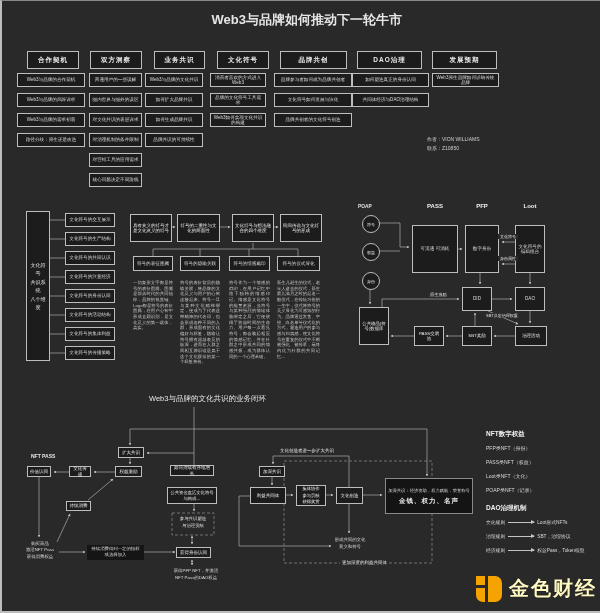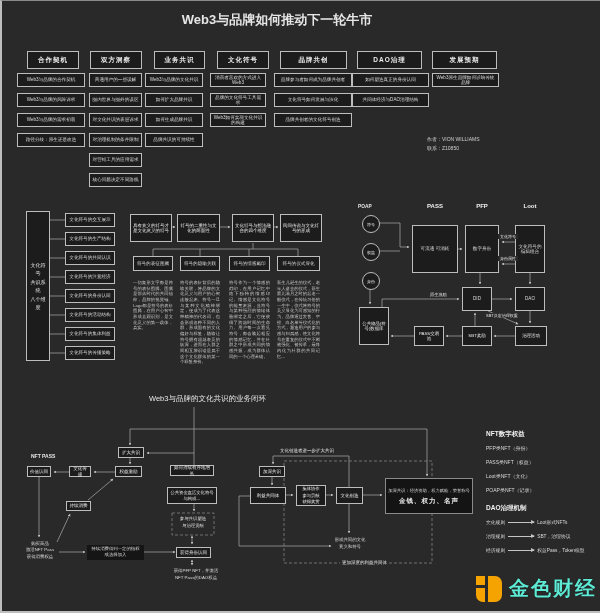--- a/index.html
+++ b/index.html
@@ -24,21 +24,21 @@
   .rule-row{font-size:4.8px;color:#d8d8d8;margin:0 0 8px 0;display:flex;align-items:center;}
   .larrow{display:inline-block;position:relative;width:26px;height:1px;background:#c4c4c4;margin:0 3px;flex:none;}
   .larrow:after{content:"";position:absolute;right:-1px;top:-2px;border-left:4px solid #c4c4c4;
     border-top:2px solid transparent;border-bottom:2px solid transparent;}
   .wm{position:absolute;left:474px;top:574px;display:flex;align-items:center;}
   .wm-logo{width:26px;height:26px;position:relative;margin-right:7px;}
   .wm-logo div{position:absolute;background:#f5a300;}
   .wm-b1{left:0;top:0;width:9px;height:9px;}
   .wm-b2{left:12px;top:0;width:14px;height:26px;border-radius:0 7px 7px 0;}
   .wm-b3{left:0;top:12px;width:9px;height:14px;border-radius:0 0 0 7px;}
-  .wm-text{font-size:20px;font-weight:bold;color:#5eead4;letter-spacing:2px;
+  .wm-text{font-size:20px;font-weight:bold;color:#fef9c3;letter-spacing:2px;
     text-shadow:0 0 1px #000;}
 </style>
 </head>
 <body>
 
 <div id="canvas">
 
   <svg width="600" height="613" style="position:absolute;left:0;top:0;pointer-events:none">
     <defs>
       <marker id="ar" markerWidth="5" markerHeight="5" refX="3.5" refY="2" orient="auto-start-reverse">
@@ -94,21 +94,21 @@
       <path d="M270,476V484" marker-end="url(#ar)"></path>
       <path d="M248,495H237V545H329" marker-end="url(#ar)"></path>
       <path d="M347,503V532" marker-end="url(#ar)"></path>
     </g>
     <g stroke="#8f8f8f" stroke-width="0.7" fill="none" stroke-dasharray="3,2">
       <rect x="282" y="460" width="148" height="102"></rect>
       <rect x="170" y="512" width="42" height="22"></rect>
     </g>
   </svg>
 
-  <div class="lbl" style="left:150px;top:10px;width:250px;text-align:center;font-size:13px;font-weight:bold;">Web3与品牌如何推动下一轮牛市</div>
+  <div class="lbl" style="left:150px;top:10px;width:250px;text-align:right;font-size:13px;font-weight:bold;">Web3与品牌如何推动下一轮牛市</div>
 
   <div class="bx hb" style="left:25px;top:50px;width:52px;height:18px">合作契机</div>
   <div class="bx sb" style="left:15px;top:72px;width:68px;height:14px">Web3与品牌的合作契机</div>
   <div class="bx sb" style="left:15px;top:92px;width:68px;height:14px">Web3与品牌的风险诉求</div>
   <div class="bx sb" style="left:15px;top:112px;width:68px;height:14px">Web3与品牌的需求初衷</div>
   <div class="bx sb" style="left:15px;top:132px;width:68px;height:14px">路径分歧：原生还是改造</div>
 
   <div class="bx hb" style="left:88px;top:50px;width:52px;height:18px">双方洞察</div>
   <div class="bx sb" style="left:87px;top:72px;width:53px;height:14px">普通用户的一些误解</div>
   <div class="bx sb" style="left:87px;top:92px;width:53px;height:14px">圈内世界与圈外的误区</div>

